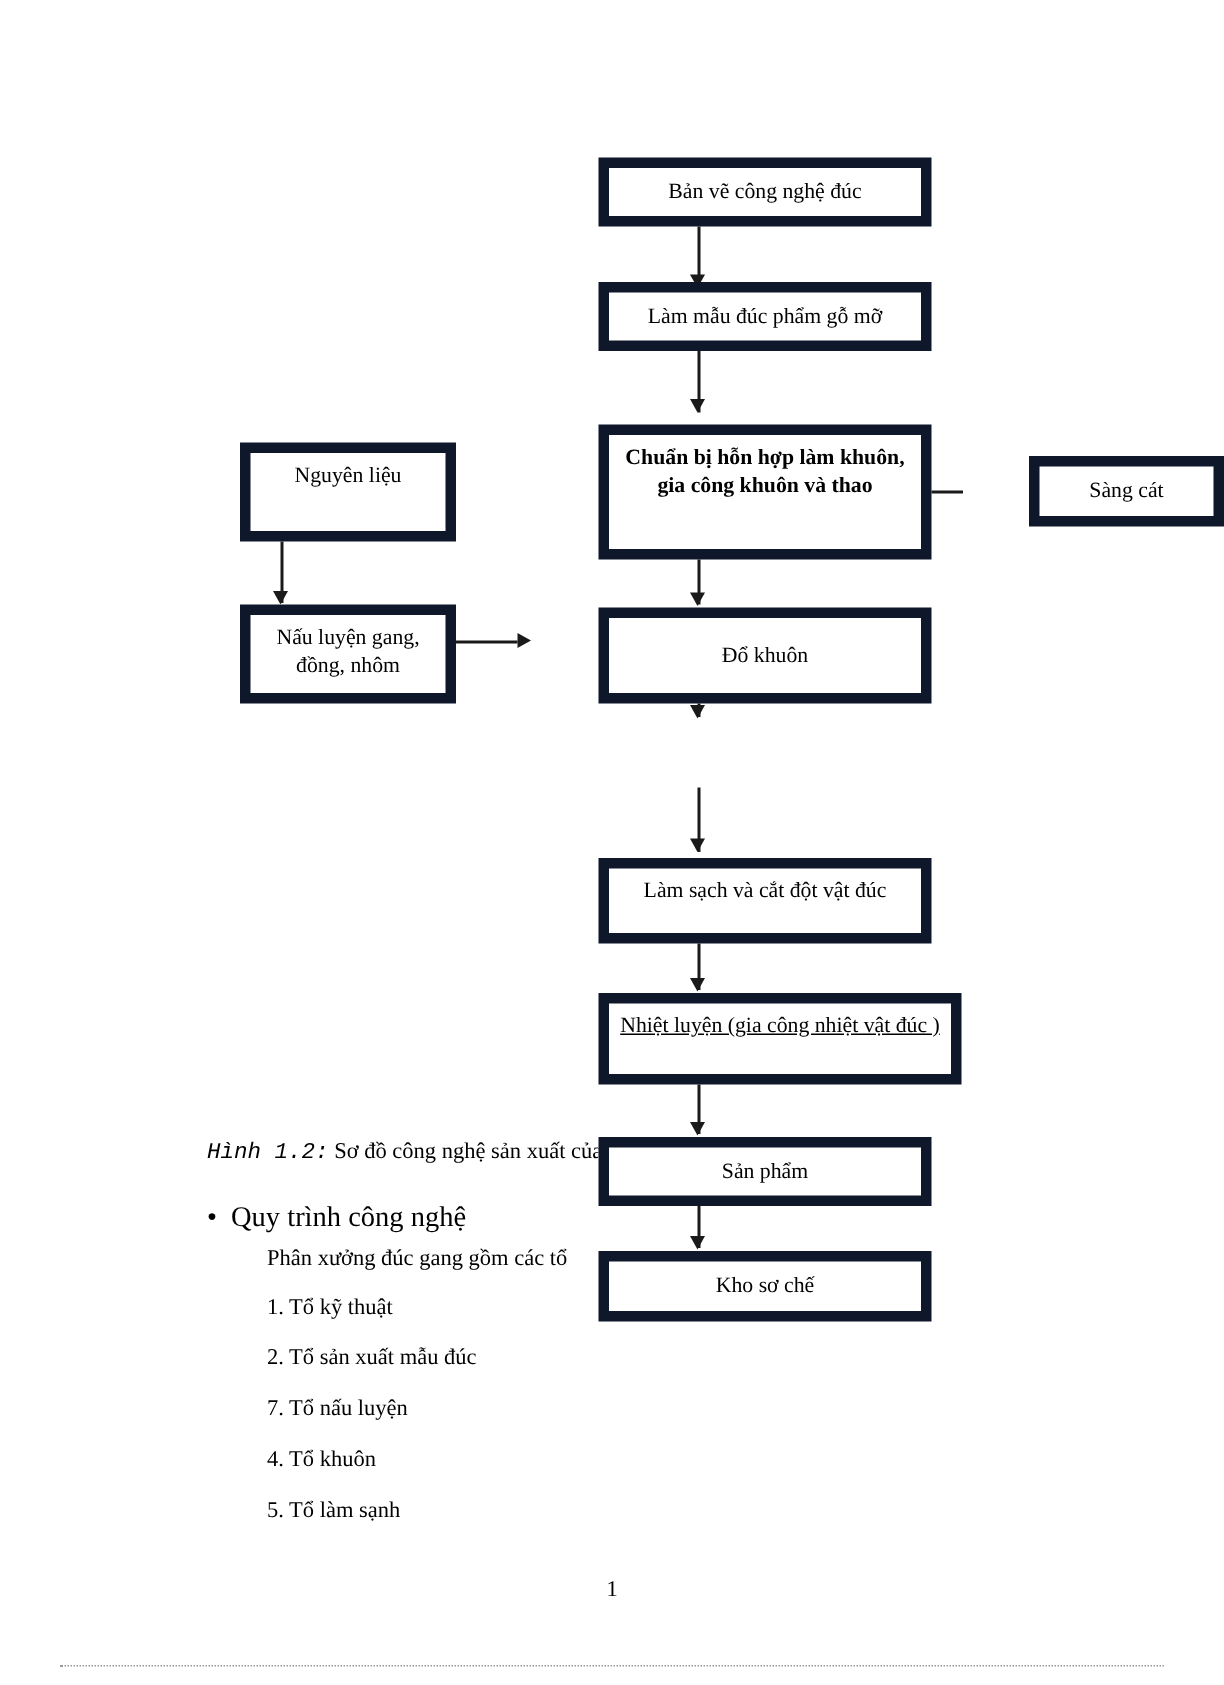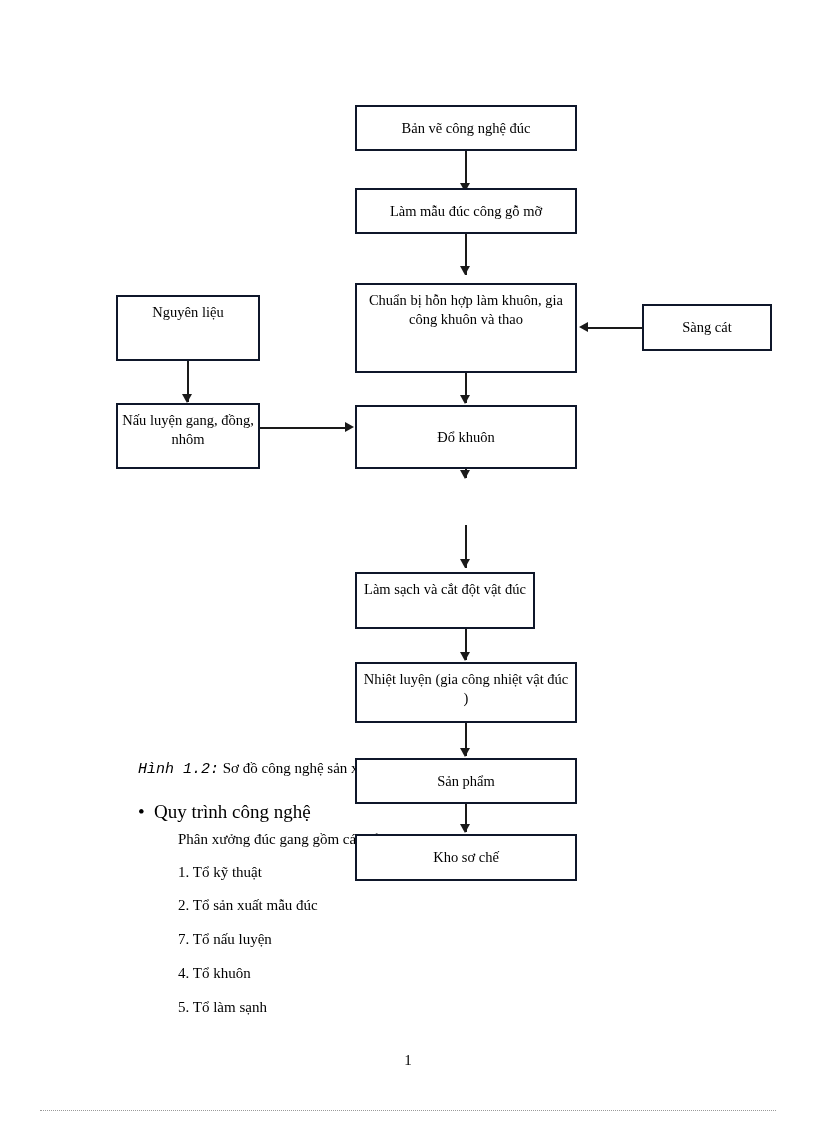--- a/index.html
+++ b/index.html
@@ -16,32 +16,33 @@
     width: 816px;
     height: 1123px;
     overflow: hidden;
     background: #ffffff;
   }
 
   
   .flow-box {
     position: absolute;
     box-sizing: border-box;
-    border: 2px solid #0f172a;
+    border: 7px solid #0f172a;
     background: #ffffff;
     display: flex;
     justify-content: center;
     align-items: flex-start;
     text-align: center;
     font-size: 14.5px;
     line-height: 1.28;
     padding-top: 6px;
     padding-left: 4px;
     padding-right: 4px;
     z-index: 5;
+    margin-left: 44px;
   }
   .flow-box.mid { align-items: center; padding-top: 0; }
 
   .conn {
     position: absolute;
     background: #1a1a1a;
     z-index: 3;
   }
   .conn.v { width: 1.6px; }
   .conn.h { height: 1.6px; }
@@ -152,30 +153,30 @@
   <div class="txt" style="left:178px; top:831px;">Phân xưởng đúc gang gồm các tổ</div>
 
   <div class="txt" style="left:178px; top:864px;">1. Tổ kỹ thuật</div>
   <div class="txt" style="left:178px; top:897px;">2. Tổ sản xuất mẫu đúc</div>
   <div class="txt" style="left:178px; top:931px;">7. Tổ nấu luyện</div>
   <div class="txt" style="left:178px; top:965px;">4. Tổ khuôn</div>
   <div class="txt" style="left:178px; top:999px;">5. Tổ làm sạnh</div>
 
   <div class="flow-box mid" style="left:355px; top:105px; width:222px; height:46px;">Bản vẽ công nghệ đúc</div>
 
-  <div class="flow-box mid" style="left:355px; top:188px; width:222px; height:46px;">Làm mẫu đúc công gỗ mỡ</div>
+  <div class="flow-box mid" style="left:355px; top:188px; width:222px; height:46px;">Làm mẫu đúc phẩm gỗ mỡ</div>
 
-  <div class="flow-box" style="left:355px; top:283px; width:222px; height:90px;">Chuẩn bị hỗn hợp làm khuôn, gia công khuôn và thao</div>
+  <div class="flow-box" style="left:355px; top:283px; width:222px; height:90px;font-weight:bold;">Chuẩn bị hỗn hợp làm khuôn, gia công khuôn và thao</div>
 
   <div class="flow-box mid" style="left:355px; top:405px; width:222px; height:64px;">Đổ khuôn</div>
 
 
-  <div class="flow-box" style="left:355px; top:572px; width:180px; height:57px;">Làm sạch và cắt đột vật đúc</div>
+  <div class="flow-box" style="left:355px; top:572px; width:222px; height:57px;">Làm sạch và cắt đột vật đúc</div>
 
-  <div class="flow-box" style="left:355px; top:662px; width:222px; height:61px;">Nhiệt luyện (gia công nhiệt vật đúc )</div>
+  <div class="flow-box" style="left:355px; top:662px; width:242px; height:61px;text-decoration:underline;">Nhiệt luyện (gia công nhiệt vật đúc )</div>
 
   <div class="flow-box mid" style="left:355px; top:758px; width:222px; height:46px;">Sản phẩm</div>
 
   <div class="flow-box" style="left:116px; top:295px; width:144px; height:66px;">Nguyên liệu</div>
 
   <div class="flow-box mid" style="left:355px; top:834px; width:222px; height:47px;">Kho sơ chế</div>
 
   <div class="flow-box" style="left:116px; top:403px; width:144px; height:66px;">Nấu luyện gang, đồng, nhôm</div>
 
   <div class="flow-box mid" style="left:642px; top:304px; width:130px; height:47px;">Sàng cát</div>

